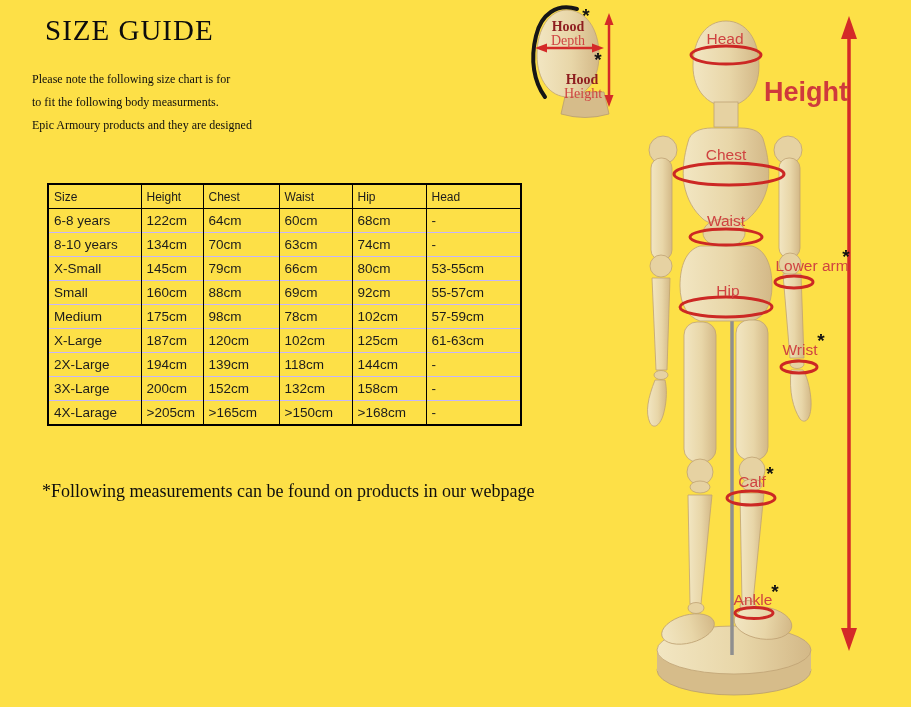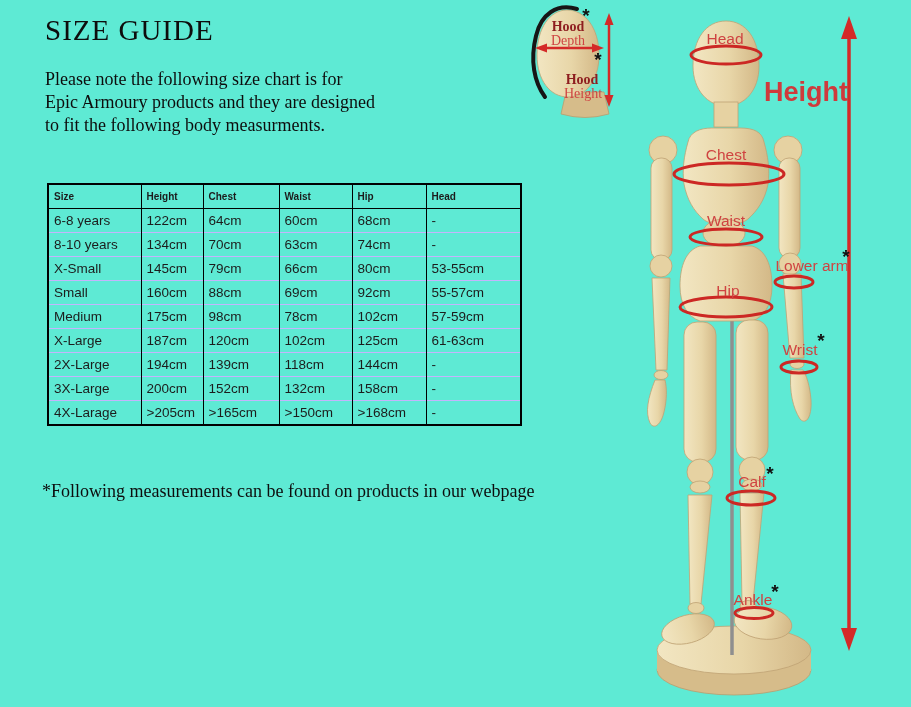--- a/index.html
+++ b/index.html
@@ -1,30 +1,30 @@
 <!DOCTYPE html>
 <html><head>
 <meta charset="utf-8">
 <style>
   html,body{margin:0;padding:0;background:#ffffff;}
-  .page{position:relative;width:911px;height:707px;background:#5eead4;overflow:hidden;
+  .page{position:relative;width:911px;height:707px;background:#fde047;overflow:hidden;
         font-family:"Liberation Serif",serif;color:#111;}
   .title{position:absolute;left:45px;top:14px;font-size:29px;letter-spacing:1px;
          font-weight:400;color:#0d0d0d;}
-  .intro{position:absolute;left:45px;top:68px;font-size:18px;line-height:23px;color:#0d0d0d;}
+  .intro{position:absolute;left:32px;top:68px;font-size:12px;line-height:23px;color:#0d0d0d;}
   .footnote{position:absolute;left:42px;top:481px;font-size:18px;color:#0d0d0d;}
 
   table.size{position:absolute;left:47px;top:183px;border-collapse:collapse;
              table-layout:fixed;width:473px;
              font-family:"Liberation Sans","DejaVu Sans",sans-serif;
              font-size:13.5px;color:#1c1c1c;border:2px solid #000;}
   table.size th,table.size td{border-left:1.5px solid #000;padding:2px 2px 2px 5px;
              text-align:left;height:19px;overflow:hidden;white-space:nowrap;}
   table.size th:first-child,table.size td:first-child{border-left:none;}
-  table.size th{font-weight:bold;font-size:10px;border-bottom:1.5px solid #000;margin-top:44px;}
+  table.size th{font-weight:normal;font-size:12px;border-bottom:1.5px solid #000;margin-top:44px;}
   table.size td{border-top:1px solid #c4b5fd;}
   table.size tr:first-child td{border-top:none;}
 
   svg text{font-family:"Liberation Sans","DejaVu Sans",sans-serif;}
   .fig-label{fill:#cf4341;font-size:15.5px;}
   .fig-label-big{fill:#cf3a3c;font-size:27px;font-weight:bold;}
   .hood-bold{fill:#8e1d1f;font-size:14px;font-weight:bold;font-family:"Liberation Serif",serif;}
   .hood-reg{fill:#cf4442;font-size:14px;font-family:"Liberation Serif",serif;}
   .ast{fill:#111;font-size:19px;font-weight:bold;}
   .measure-ellipse{fill:none;stroke:#cc2824;stroke-width:3;}
@@ -37,22 +37,22 @@
 </style>
 </head>
 <body>
 
 <div class="page">
 
   <div class="title">SIZE GUIDE</div>
 
   <div class="intro">
     <div>Please note the following size chart is for</div>
+    <div>to fit the following body measurments.</div>
     <div>Epic Armoury products and they are designed</div>
-    <div>to fit the following body measurments.</div>
   </div>
 
   <table class="size">
     <colgroup>
       <col style="width:93px">
         <col style="width:62px">
         <col style="width:76px">
       <col style="width:73px">
         <col style="width:74px">
         <col style="width:95px">

